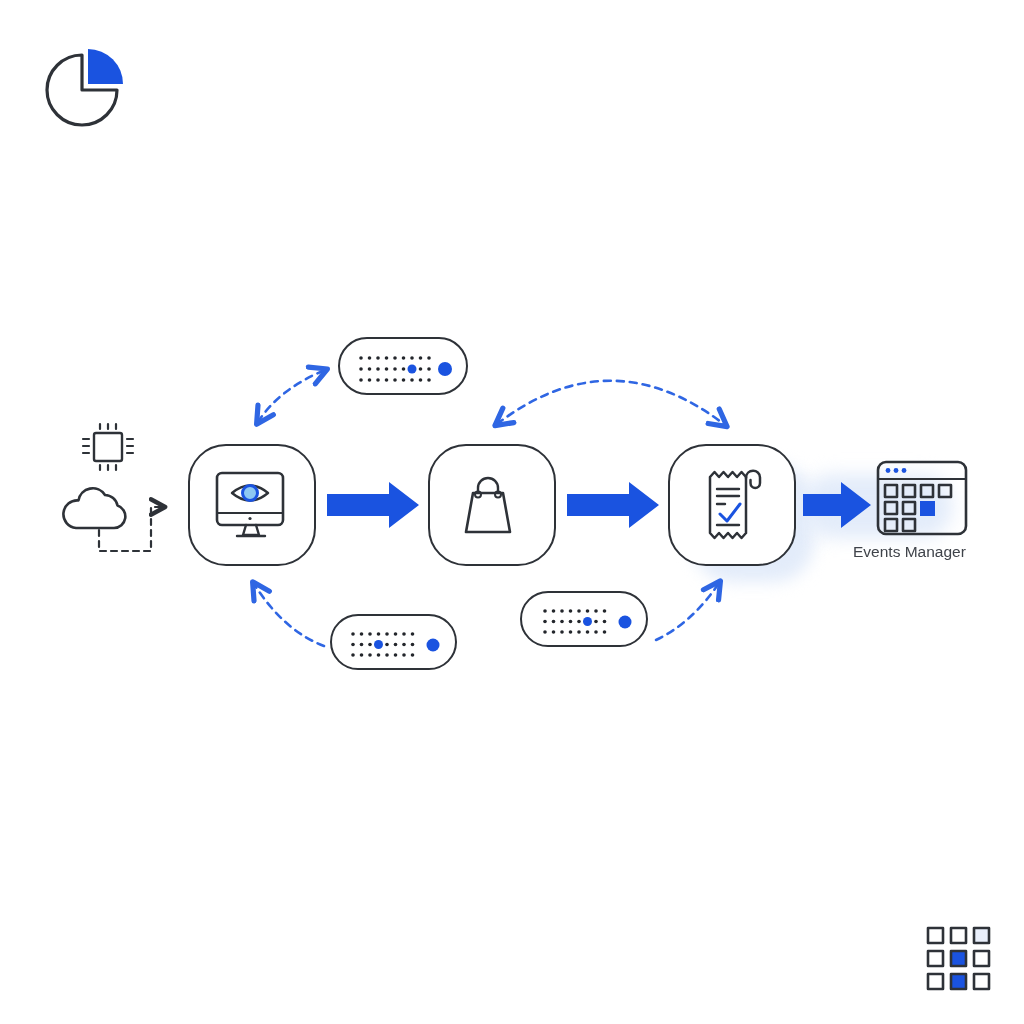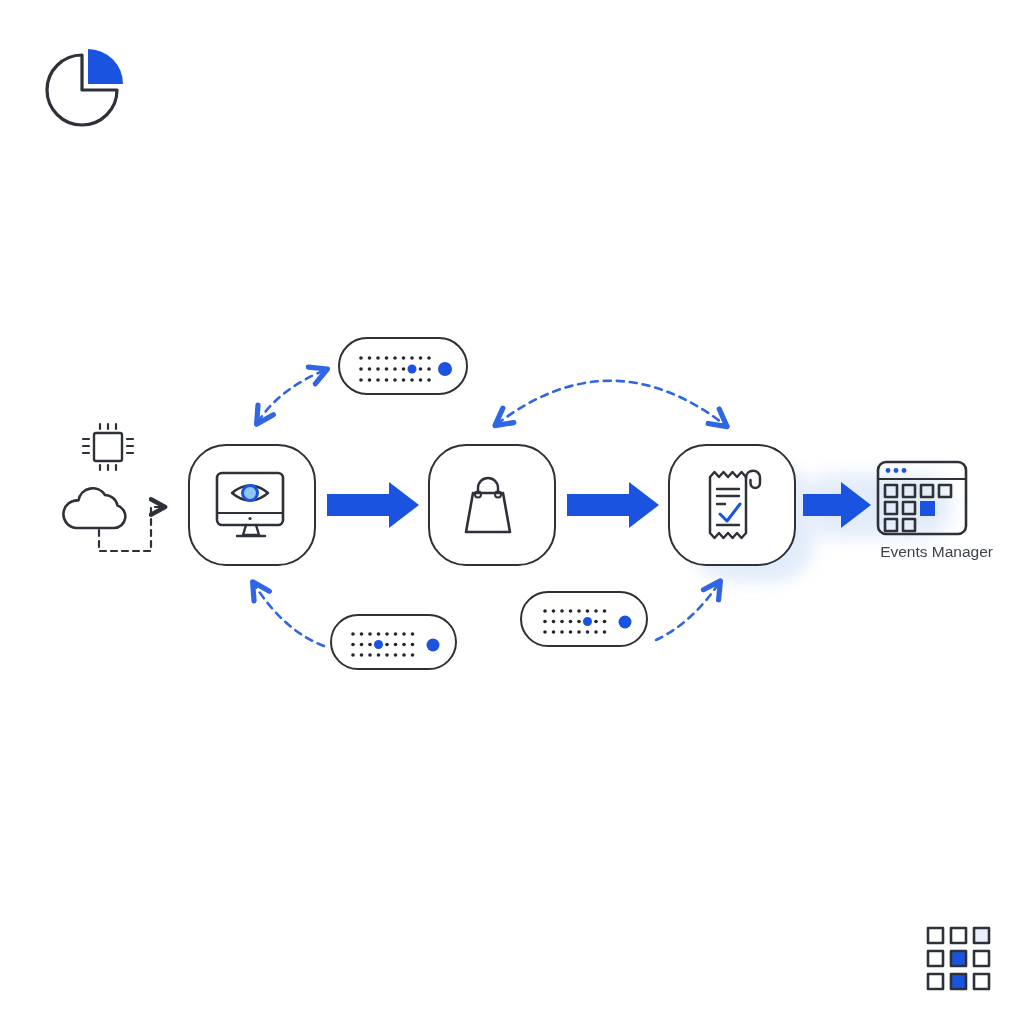--- a/index.html
+++ b/index.html
@@ -15,21 +15,21 @@
     border-radius:38px;background:#fff;display:flex;align-items:center;justify-content:center;z-index:3}
   .pill{position:absolute;border:2.5px solid var(--ink);background:#fff;z-index:3;
     display:flex;align-items:center;justify-content:center}
   .glow{position:absolute;background:var(--glow);filter:blur(8px);z-index:1}
   .ink-s{stroke:var(--ink);fill:none;stroke-linecap:round;stroke-linejoin:round}
   .acc-s{stroke:var(--accent);fill:none;stroke-linecap:round;stroke-linejoin:round}
   .dash-b{stroke:var(--dashed);fill:none;stroke-width:2.6;stroke-dasharray:7 6;stroke-linecap:round}
   .dash-k{stroke:var(--ink);fill:none;stroke-width:2.2;stroke-dasharray:6 5;stroke-linecap:round}
   .mhead-b{stroke:var(--dashed);fill:none;stroke-width:2;stroke-dasharray:none;stroke-linecap:round;stroke-linejoin:round}
   .mhead-k{stroke:var(--ink);fill:none;stroke-width:2;stroke-dasharray:none;stroke-linecap:round;stroke-linejoin:round}
-  #events-label{position:absolute;left:853px;top:543px;width:140px;text-align:right;
+  #events-label{position:absolute;left:853px;top:543px;width:140px;text-align:left;
     font-size:15.5px;color:var(--label);z-index:3}
   svg{display:block}
 </style>
 </head>
 <body>
 
 <div id="canvas">
 
   <div class="glow" style="left:692px;top:464px;width:122px;height:118px;border-radius:40px"></div>
   <div class="glow" style="left:802px;top:474px;width:150px;height:64px;border-radius:30px;filter:blur(9px)"></div>

